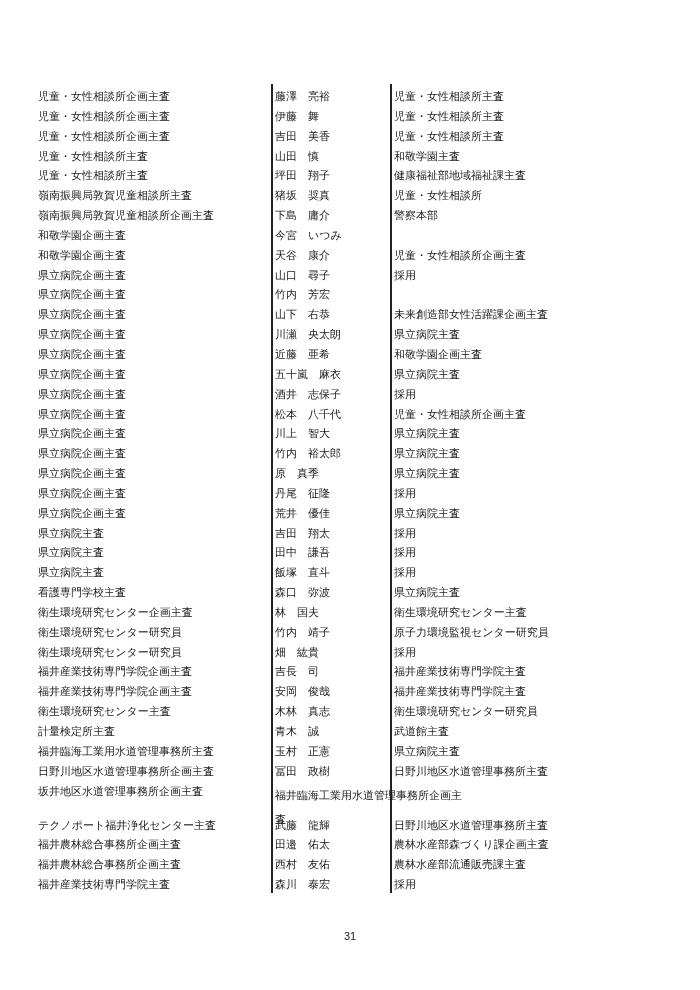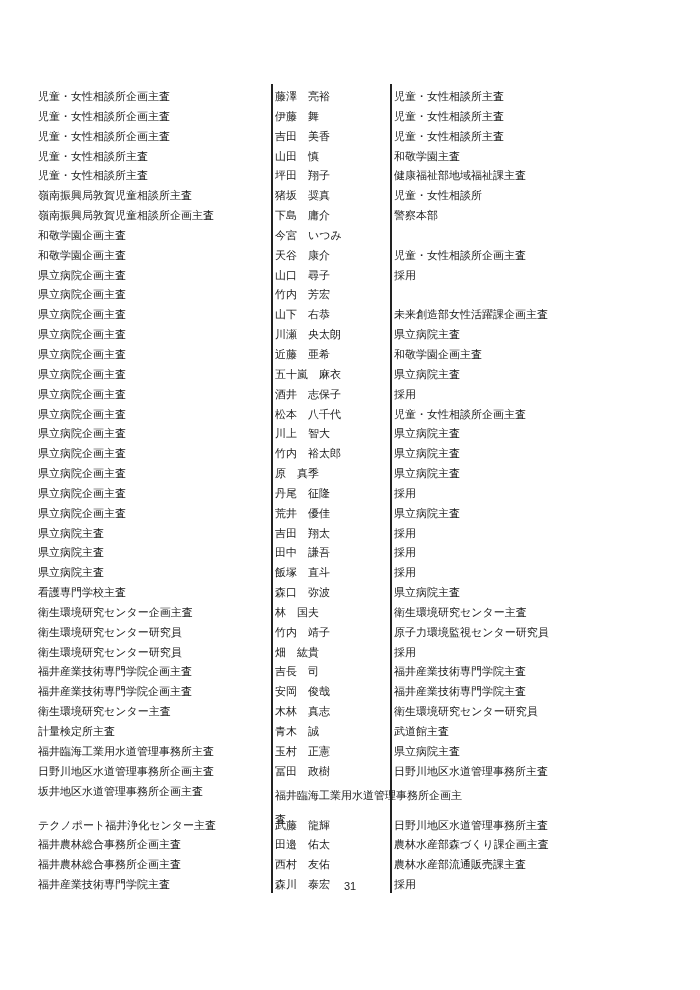--- a/index.html
+++ b/index.html
@@ -6,21 +6,21 @@
   body { width:700px; height:990px; position:relative; overflow:hidden;
          font-family: "DejaVu Serif", "Liberation Serif", serif; color:#1a1a1a; }
   .table { position:absolute; left:38px; top:87px; width:640px; }
   .row { display:flex; height:19.85px; line-height:19.85px; font-size:11px; white-space:nowrap; }
   .row.tall { height:34px; }
   .c1 { width:233px; }
   .c2 { width:119px; padding-left:4px; box-sizing:border-box; }
   .c3 { width:200px; padding-left:4px; box-sizing:border-box; white-space:normal; line-height:24px; padding-top:2px; }
   .row .c3.single { line-height:19.85px; padding-top:0; white-space:nowrap; }
   .vline { position:absolute; top:84px; height:809px; width:1.5px; background:#222; }
-  .page-num { position:absolute; top:880px; left:0; width:700px; text-align:center;
+  .page-num { position:absolute; top:930px; left:0; width:700px; text-align:center;
               font-family:"Liberation Sans", sans-serif; font-size:11px; color:#222; }
 </style>
 </head>
 <body>
 
 <div class="vline" style="left:271px;"></div>
 <div class="vline" style="left:390px;"></div>
 
 <div class="table" id="tbl">
     <div class="row">

